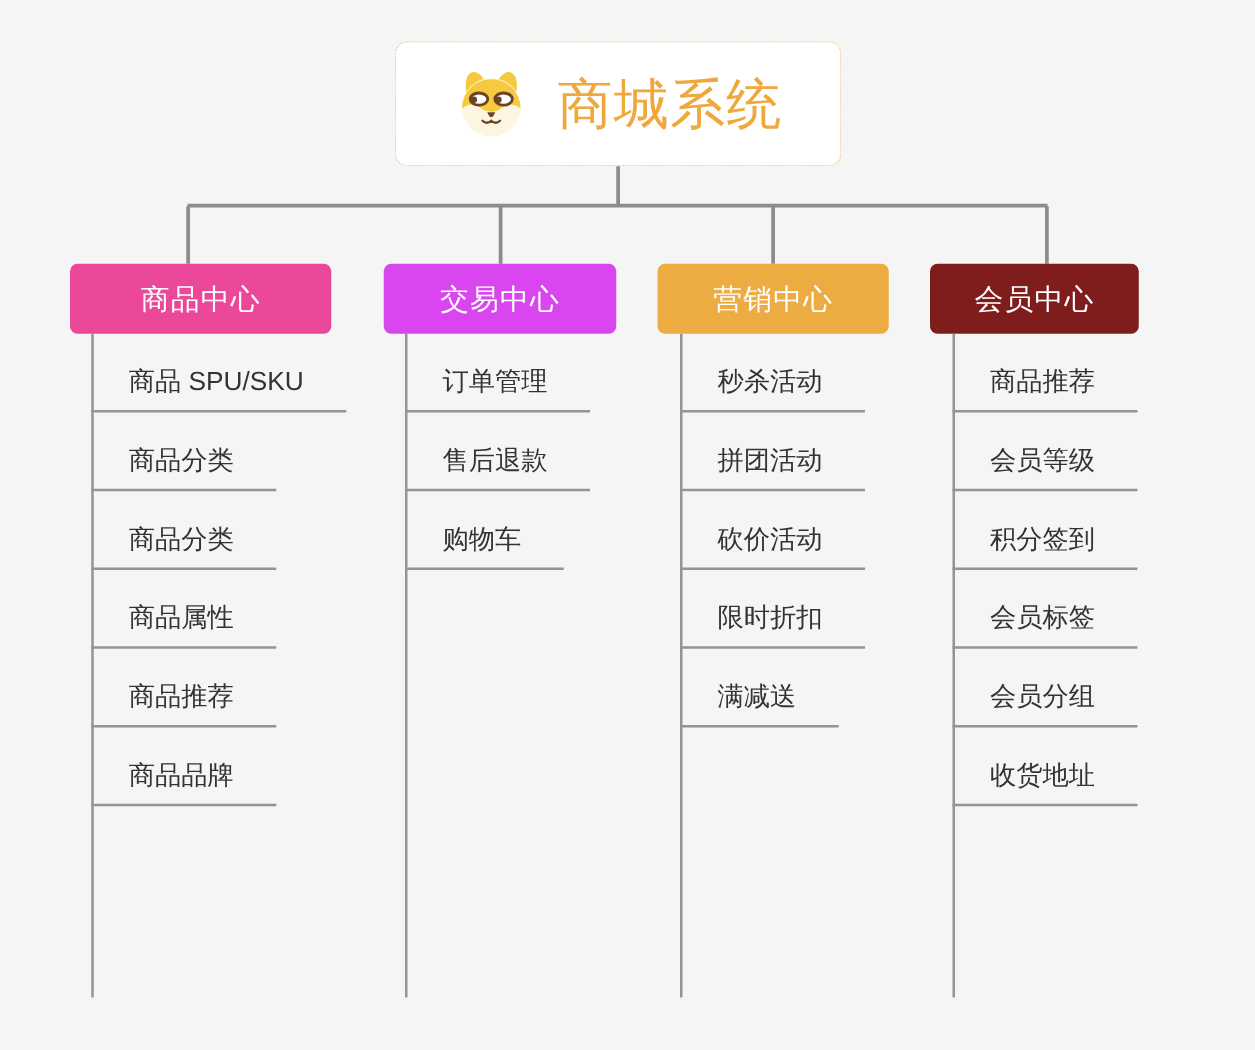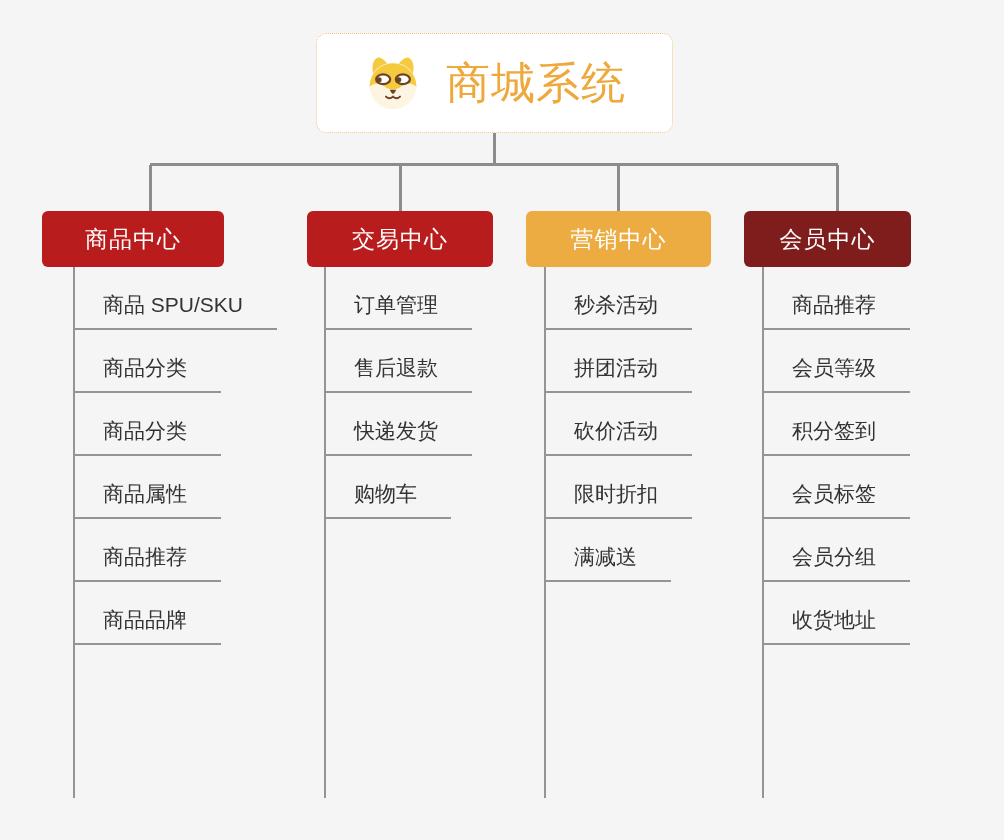--- a/index.html
+++ b/index.html
@@ -54,22 +54,22 @@
     height:56px;
     border-radius:6px;
     display:flex;
     align-items:center;
     justify-content:center;
     color:#ffffff;
     font-size:23px;
     letter-spacing:1px;
     box-sizing:border-box;
   }
-  .branch.c0{left:42px; width:182px;background:#b91c1c;}
-  .branch.c1{left:307px;width:186px;background:#b91c1c;}
+  .branch.c0{left:56px; width:209px;background:#ec4899;}
+  .branch.c1{left:307px;width:186px;background:#d946ef;}
   .branch.c2{left:526px;width:185px;background:#ecac41;}
   .branch.c3{left:744px;width:167px;background:#7f1d1d;}
 
   
   .col{
     position:absolute;
     top:267px;
     width:230px;
   }
   .col.c0{left:73px;}
@@ -168,23 +168,20 @@
 
   <div class="col c1">
     <div class="trunk"></div>
     <div class="node">
         <span class="node-label">订单管理</span>
       </div>
     <div class="node">
         <span class="node-label">售后退款</span>
       </div>
     <div class="node">
-        <span class="node-label">快递发货</span>
-      </div>
-    <div class="node">
         <span class="node-label">购物车</span>
       </div>
   </div>
 
   <div class="col c2">
     <div class="trunk"></div>
     <div class="node">
         <span class="node-label">秒杀活动</span>
       </div>
     <div class="node">

